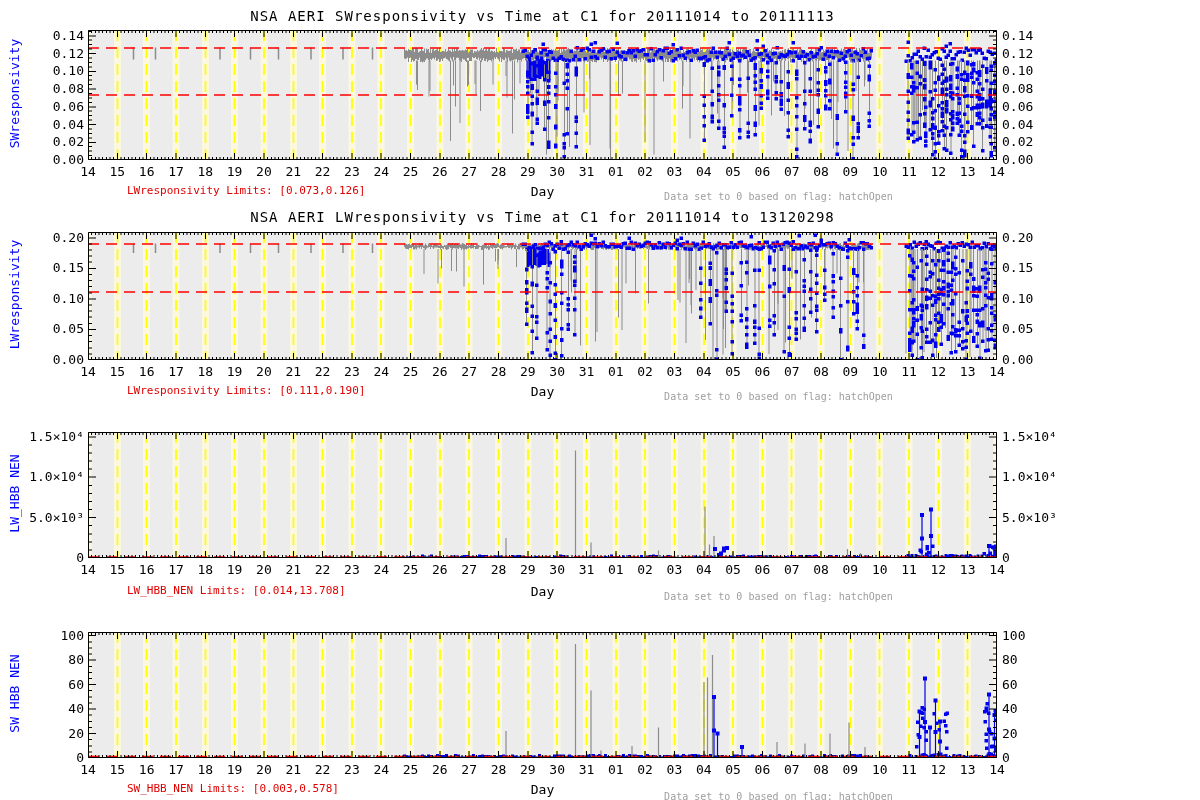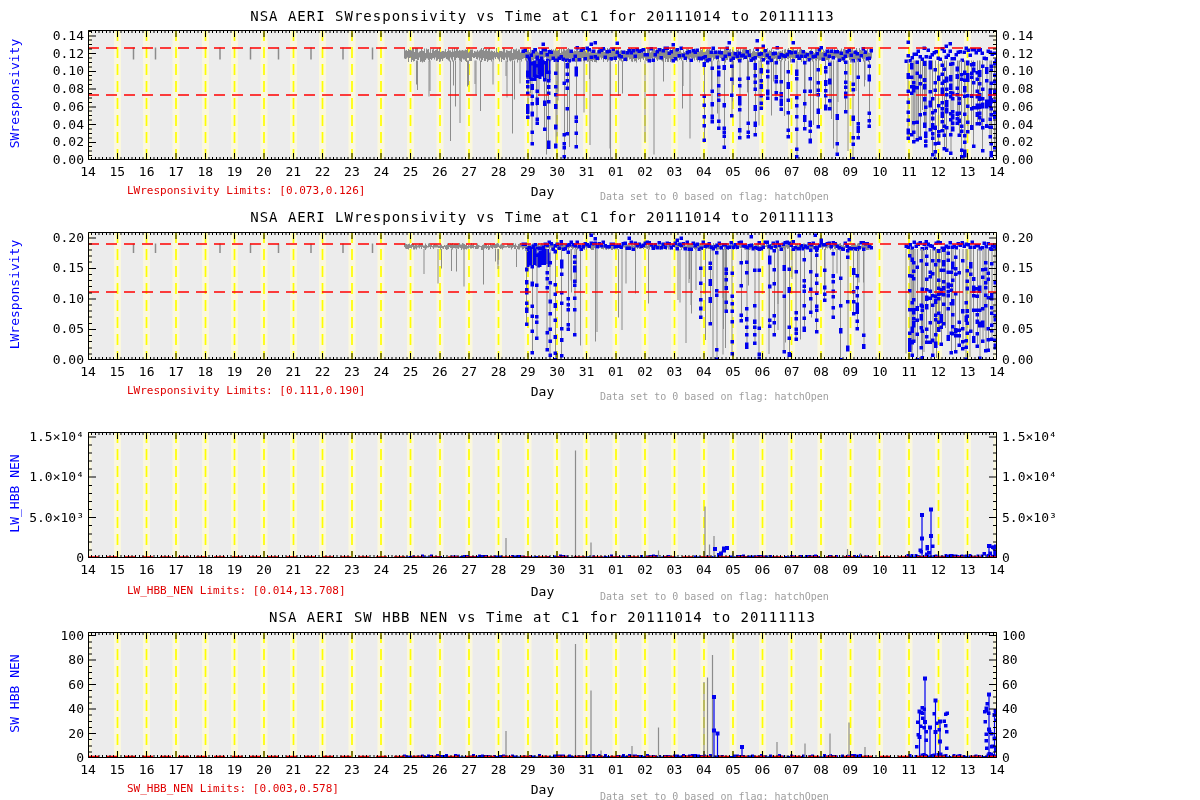--- a/index.html
+++ b/index.html
@@ -8,21 +8,21 @@
   .plot-section{position:absolute;left:0;top:0;width:1058px;height:800px;pointer-events:none;}
   .plot-title{position:absolute;text-align:center;font-size:14px;letter-spacing:1px;color:#000;white-space:nowrap;}
   .plot-svg{position:absolute;display:block;}
   .y-axis-label{position:absolute;width:200px;text-align:center;transform:rotate(-90deg);
     font-size:13px;color:#0000ff;white-space:nowrap;}
   .ytick{position:absolute;font-size:13px;color:#000;white-space:nowrap;}
   .ytick.left{text-align:right;}
   .xtick{position:absolute;font-size:13px;color:#000;text-align:center;width:30px;}
   .x-axis-label{position:absolute;font-size:13px;color:#000;text-align:center;width:60px;}
   .limits-text{position:absolute;font-size:11px;color:#e00000;white-space:nowrap;}
-  .flag-text{position:absolute;font-size:10px;color:#9e9e9e;text-align:left;white-space:nowrap;}
+  .flag-text{position:absolute;font-size:10px;color:#9e9e9e;text-align:center;white-space:nowrap;}
 </style>
 </head>
 <body>
 
 <div id="stage">
 
   <section class="plot-section">
     <div class="plot-title" style="left: 88px; width: 909px; top: 8px;">NSA AERI SWresponsivity vs Time at C1 for 20111014 to 20111113</div>
     <div class="y-axis-label" style="left: -86px; top: 86px; color: rgb(0, 0, 255);">SWresponsivity</div>
     <svg class="plot-svg" width="909" height="130" viewBox="0 0 909 130" style="left: 88px; top: 30px;">
@@ -96,21 +96,21 @@
       <span class="xtick" style="left: 806.065px; top: 164px;">08</span>
       <span class="xtick" style="left: 835.387px; top: 164px;">09</span>
       <span class="xtick" style="left: 864.71px; top: 164px;">10</span>
       <span class="xtick" style="left: 894.032px; top: 164px;">11</span>
       <span class="xtick" style="left: 923.355px; top: 164px;">12</span>
       <span class="xtick" style="left: 952.677px; top: 164px;">13</span>
       <span class="xtick" style="left: 982px; top: 164px;">14</span>
     </section>
 
   <section class="plot-section">
-    <div class="plot-title" style="left: 88px; width: 909px; top: 209px;">NSA AERI LWresponsivity vs Time at C1 for 20111014 to 20111113</div>
+    <div class="plot-title" style="left: 88px; width: 909px; top: 209px;">NSA AERI LWresponsivity vs Time at C1 for 20111014 to 13120298</div>
     <div class="y-axis-label" style="left: -86px; top: 287px; color: rgb(0, 0, 255);">LWresponsivity</div>
     <svg class="plot-svg" width="909" height="128" viewBox="0 0 909 128" style="left: 88px; top: 232px;">
         <path d="M0,0H909V128H0Z" fill="#ececec"></path>
         <path d="M-3.5,0h7v128h-7ZM26,0h7v128h-7ZM55,0h7v128h-7ZM84.5,0h7v128h-7ZM114,0h7v128h-7ZM143,0h7v128h-7ZM172.5,0h7v128h-7ZM202,0h7v128h-7ZM231,0h7v128h-7ZM260.5,0h7v128h-7ZM289.5,0h7v128h-7ZM319,0h7v128h-7ZM348.5,0h7v128h-7ZM377.5,0h7v128h-7ZM407,0h7v128h-7ZM436.5,0h7v128h-7ZM465.5,0h7v128h-7ZM495,0h7v128h-7ZM524.5,0h7v128h-7ZM553.5,0h7v128h-7ZM583,0h7v128h-7ZM612.5,0h7v128h-7ZM641.5,0h7v128h-7ZM671,0h7v128h-7ZM700,0h7v128h-7ZM729.5,0h7v128h-7ZM759,0h7v128h-7ZM788,0h7v128h-7ZM817.5,0h7v128h-7ZM847,0h7v128h-7ZM876,0h7v128h-7ZM905.5,0h7v128h-7Z" fill="#fbf8dd"></path>
         <path d="M0,0V128M29.5,0V128M58.5,0V128M88,0V128M117.5,0V128M146.5,0V128M176,0V128M205.5,0V128M234.5,0V128M264,0V128M293,0V128M322.5,0V128M352,0V128M381,0V128M410.5,0V128M440,0V128M469,0V128M498.5,0V128M528,0V128M557,0V128M586.5,0V128M616,0V128M645,0V128M674.5,0V128M703.5,0V128M733,0V128M762.5,0V128M791.5,0V128M821,0V128M850.5,0V128M879.5,0V128M909,0V128" fill="none" stroke="#ffff00" stroke-width="1.7" stroke-dasharray="11 6"></path>
         <path d="M45.5,11.5V21M67.5,11.5V21M132,11.5V21M162.5,11.5V21M190.5,11.5V21M223,11.5V21M255,11.5V21M284.5,11.5V21" fill="none" stroke="#8c8c8c" stroke-width="1.5"></path>
         <path d="M316.5,11.5V15M317.5,11.5V16.5M318.5,12V17M319.5,12.5V17M320.5,12V17.5M321.5,11.5V16M322.5,13V16M323.5,12V16.5M324.5,11.5V15M325.5,12V17.5M326.5,13.5V17.5M327.5,12.5V16.5M328.5,13V17.5M329.5,13.5V15.5M330.5,13V15.5M331.5,11.5V16.5M332.5,12V15M333.5,11.5V17M334.5,12V15M335.5,13.5V16M336.5,13.5V16.5M337.5,11.5V18M338.5,13V16.5M339.5,14V15.5M340.5,11.5V15.5M341.5,11V15M342.5,13V17M343.5,12.5V15M344.5,14V15.5M345.5,13V17M346.5,12V15.5M347.5,12.5V15.5M348.5,12.5V15.5M349.5,13V15.5M350.5,13.5V16M351.5,13.5V16M352.5,13V17.5M353.5,12.5V16M354.5,14V16.5M355.5,14V17M356.5,13V15M357.5,13.5V17M358.5,13V18M359.5,11.5V17.5M360.5,11.5V17M361.5,13V15M362.5,11.5V16M363.5,12V16.5M364.5,11V17.5M365.5,13V16M366.5,12V16M367.5,12V16.5M368.5,12V16.5M369.5,12V16.5M370.5,13V17M371.5,11V15.5M372.5,12.5V16M373.5,12.5V18M374.5,11V16.5M375.5,11.5V17.5M376.5,12V17.5M377.5,13V17M378.5,12.5V17.5M379.5,14V16.5M380.5,13V16.5M381.5,13.5V15.5M382.5,13V16.5M383.5,11V16.5M384.5,13V16M385.5,11.5V16.5M386.5,14V15M387.5,14V17M388.5,13V17M389.5,11.5V17M390.5,13V16.5M391.5,13.5V15M392.5,14V15M393.5,14V18M394.5,13V18M395.5,12.5V17.5M396.5,13V16.5M397.5,11.5V16M398.5,12V17M399.5,14V16M400.5,13V18M401.5,14V17.5M402.5,11.5V15.5M403.5,13V16M404.5,12.5V17M405.5,12V15.5M406.5,12.5V16M407.5,12V16.5M408.5,11.5V16M409.5,11V15.5M410.5,11.5V15M411.5,13.5V16M412.5,12.5V17M413.5,11.5V16.5M414.5,13V17.5M415.5,13V16M416.5,13.5V15.5M417.5,14V15.5M418.5,14V15.5M419.5,11.5V15M420.5,12V16M421.5,12V16M422.5,12.5V15.5M423.5,12.5V17.5M424.5,12V16M425.5,11V15M426.5,13V17M427.5,11.5V17M428.5,13.5V15M429.5,14V17M430.5,12V17.5M431.5,11.5V17.5M432.5,11V15.5M433.5,13V15.5M434.5,13V17.5M435.5,13.5V17M436.5,13V16M437.5,13V17M438.5,12.5V17.5M439.5,13.5V16.5M440.5,12V16.5M441.5,12.5V16M442.5,13V17.5M443.5,13.5V17.5M444.5,11.5V16M445.5,12.5V17.5M446.5,11.5V17.5M447.5,11V17.5M448.5,11.5V15M449.5,11.5V16M450.5,11.5V17M451.5,13.5V18M452.5,13V16.5M453.5,11V16M454.5,11.5V15.5M455.5,14V16.5M456.5,14V16.5M457.5,12.5V17M458.5,12V16.5M459.5,12.5V16M460.5,12.5V16M461.5,13V17M462.5,13V15.5M463.5,12.5V18M464.5,12.5V17.5M465.5,11.5V17.5M466.5,13.5V17.5M467.5,11.5V15.5M468.5,13.5V16M469.5,12V17M470.5,11.5V16.5M471.5,12.5V15.5M472.5,11.5V17.5M473.5,11.5V17M474.5,13V17M475.5,11V15.5M476.5,11V15M477.5,12.5V15M478.5,13V17.5M479.5,13V16.5M480.5,13.5V17M481.5,11.5V16M482.5,12.5V15M483.5,13V16M484.5,12V17.5M485.5,11.5V16.5M486.5,12V15.5M487.5,11.5V17M488.5,13.5V16.5M489.5,14V17.5M490.5,13.5V15.5M491.5,14V15M492.5,13V18M493.5,13.5V15M494.5,11V18M495.5,12.5V17.5M496.5,12V18M497.5,12V15.5M498.5,11.5V17.5M499.5,12V15.5M500.5,12V15.5M501.5,13.5V15M502.5,12.5V17M503.5,13V18M504.5,13V18M505.5,12.5V18M506.5,13.5V16M507.5,11.5V18M508.5,13.5V16M509.5,13V15M510.5,13V16M511.5,11.5V16M512.5,12V15M513.5,11.5V17M514.5,14V17M515.5,13V17.5M516.5,13.5V16M517.5,13.5V17.5M518.5,12.5V18M519.5,13V16.5M520.5,13V17.5M521.5,13.5V17M522.5,12V15.5M523.5,14V18M524.5,13V18M525.5,14V17M526.5,11V17.5M527.5,13.5V16.5M528.5,13.5V15.5M529.5,11.5V17.5M530.5,13V15.5M531.5,11.5V15M532.5,11V16M533.5,14V17M534.5,11V17M535.5,13V15.5M536.5,14V15.5M537.5,11.5V17.5M538.5,12V16.5M539.5,12.5V17.5M540.5,13V15.5M541.5,13V16.5M542.5,13.5V16.5M543.5,11V16.5M544.5,12.5V16.5M545.5,13.5V15M546.5,13V17M547.5,12.5V17.5M548.5,13.5V15M549.5,11.5V17M550.5,13.5V15.5M551.5,12V17M552.5,11V17M553.5,13V16.5M554.5,13V15.5M555.5,12V17M556.5,12.5V16M557.5,12.5V16M558.5,13V16.5M559.5,13.5V17M560.5,11V16.5M561.5,13.5V17.5M562.5,12V15M563.5,13V16M564.5,14V16.5M565.5,12.5V17M566.5,11V17.5M567.5,11.5V16.5M568.5,12.5V15.5M569.5,13V16.5M570.5,12.5V17M571.5,13V17.5M572.5,13.5V18M573.5,11V16.5M574.5,13V15.5M575.5,14V16.5M576.5,13V15.5M577.5,13V17.5M578.5,12V18M579.5,13.5V15.5M580.5,14V17.5M581.5,12.5V15M582.5,13V18M583.5,13.5V17M584.5,12V17.5M585.5,14V15M586.5,13.5V15.5M587.5,12V15.5M588.5,12V17M589.5,11.5V16M590.5,11.5V15M591.5,13V15M592.5,13.5V16M593.5,11.5V18M594.5,12V16M595.5,13.5V17M596.5,12V17M597.5,13.5V16.5M598.5,13.5V17.5M599.5,12.5V16M600.5,12V17M601.5,11.5V18M602.5,12V16M603.5,11.5V18M604.5,13V15.5M605.5,13.5V16M606.5,13.5V17M607.5,11V18M608.5,13.5V17M609.5,13V16M610.5,12.5V15.5M611.5,11V16.5M612.5,12V18M613.5,12.5V17M614.5,12V15.5M615.5,13.5V16.5M616.5,13V16M617.5,12V18M618.5,12.5V17M619.5,13V16.5M620.5,12V17M621.5,12V16.5M622.5,14V17M623.5,12.5V17M624.5,13V16M625.5,11V16M626.5,12.5V15.5M627.5,11.5V16M628.5,13.5V18M629.5,12.5V17.5M630.5,12V17.5M631.5,12V17M632.5,12.5V18M633.5,14V15M634.5,12V18M635.5,13V15M636.5,12V17.5M637.5,12.5V15.5M638.5,13V16M639.5,11V16.5M640.5,11.5V18M641.5,13V17M642.5,12.5V17M643.5,13V15.5M644.5,11.5V16.5M645.5,12.5V18M646.5,13.5V15M647.5,11.5V16M648.5,11.5V17.5M649.5,12.5V16.5M650.5,13.5V16M651.5,11V15.5M652.5,13V16M653.5,12.5V16.5M654.5,11.5V15.5M655.5,12.5V16M656.5,14V17.5M657.5,11.5V17.5M658.5,11.5V15.5M659.5,13.5V17.5M660.5,12V16.5M661.5,12.5V18M662.5,12V17.5M663.5,13.5V16.5M664.5,11V17M665.5,12V18M666.5,13.5V15M667.5,12.5V17M668.5,11.5V17M669.5,12.5V15.5M670.5,11.5V17M671.5,14V16M672.5,13.5V15.5M673.5,13V17M674.5,12.5V16.5M675.5,11.5V15.5M676.5,12V15.5M677.5,13.5V15M678.5,11.5V15M679.5,13V17M680.5,11.5V17M681.5,13V17M682.5,12V15.5M683.5,11.5V16M684.5,12V17.5M685.5,13.5V15M686.5,14V15M687.5,13V17.5M688.5,11.5V17M689.5,13.5V17.5M690.5,11.5V15.5M691.5,11.5V16M692.5,13.5V17.5M693.5,14V18M694.5,12.5V15.5M695.5,12.5V16.5M696.5,12V17.5M697.5,13V18M698.5,13V15.5M699.5,12.5V17M700.5,13V16.5M701.5,12V17M702.5,11.5V15M703.5,14V16M704.5,11.5V16M705.5,14V15M706.5,14V16M707.5,11.5V17M708.5,12V17M709.5,11.5V15.5M710.5,13.5V17.5M711.5,11V17M712.5,12.5V16.5M713.5,13.5V17.5M714.5,13V16M715.5,11.5V15.5M716.5,11.5V16.5M717.5,12V17M718.5,14V16M719.5,12.5V17M720.5,11V15M721.5,12.5V16.5M722.5,13V17.5M723.5,11V17M724.5,12V16.5M725.5,13V17M726.5,14V15.5M727.5,12V18M728.5,12V16M729.5,14V17M730.5,11V18M731.5,11.5V15.5M732.5,12V15M733.5,12V15.5M734.5,12.5V17.5M735.5,12V15.5M736.5,13V15M737.5,13V18M738.5,11.5V16M739.5,12.5V16.5M740.5,14V15.5M741.5,12.5V16M742.5,12.5V18M743.5,13V16.5M744.5,14V15.5M745.5,12.5V15M746.5,13V17M747.5,11V17.5M748.5,14V16M749.5,11.5V16.5M750.5,12.5V18M751.5,11.5V16M752.5,11V16.5M753.5,13V17.5M754.5,13.5V18M755.5,12.5V17.5M756.5,14V17.5M757.5,12.5V15.5M758.5,13.5V16M759.5,12V16.5M760.5,13V16M761.5,14V15M762.5,14V17.5M763.5,13V15.5M764.5,12.5V17M765.5,11.5V16M766.5,11.5V16M767.5,11.5V16.5M768.5,13.5V15.5M769.5,11.5V16M770.5,11V17.5M771.5,11V16M772.5,14V16.5M773.5,13.5V16.5M774.5,12V17M775.5,13.5V18M776.5,12.5V16.5M777.5,11.5V16.5M778.5,13V18M779.5,14V18M780.5,13.5V18M781.5,13V16M782.5,14V17.5M783.5,12V16.5" fill="none" stroke="#8c8c8c" stroke-width="1"></path>
         <path d="M410.5,17V27.5M336,17V42M376,17V54.5M353.5,17V36.5M350,17V51.5M395.5,17V52.5M428.5,17V35M410,17V37M410,17V32.5M363.5,17V39M407.5,17V29.5M368.5,17V39.5" fill="none" stroke="#8c8c8c" stroke-width="1"></path>
         <path d="M723.5,17V85.5M690,17V72M603,17V73M538,17V51.5M749,17V41.5M660.5,17V53.5M483.5,17V60.5M775.5,17V50.5M608,17V58M560.5,17V71.5M590,17V68M617.5,17V90M635,17V66M603.5,17V81.5M704,17V47M601.5,17V47M592,17V70.5M530.5,17V85.5M601,17V51M737,17V58.5M771,17V50.5M636,17V78M483,17V48.5M547.5,17V61.5M488.5,17V51M686.5,17V77" fill="none" stroke="#8c8c8c" stroke-width="1"></path>
         <path d="M534,17V98M697.5,17V110.5M492.5,17V113.5M635,17V122.5M625,17V127M507.5,17V109.5M690,17V98M617.5,17V108M681,17V122M712.5,17V107.5M635.5,17V97M509,17V100M598,17V111M637.5,17V116" fill="none" stroke="#8c8c8c" stroke-width="1"></path>
@@ -233,21 +233,20 @@
       <span class="xtick" style="left: 806.065px; top: 562px;">08</span>
       <span class="xtick" style="left: 835.387px; top: 562px;">09</span>
       <span class="xtick" style="left: 864.71px; top: 562px;">10</span>
       <span class="xtick" style="left: 894.032px; top: 562px;">11</span>
       <span class="xtick" style="left: 923.355px; top: 562px;">12</span>
       <span class="xtick" style="left: 952.677px; top: 562px;">13</span>
       <span class="xtick" style="left: 982px; top: 562px;">14</span>
     </section>
 
   <section class="plot-section">
-    <div class="plot-title" style="left: 88px; width: 909px; top: 609px;">NSA AERI SW HBB NEN vs Time at C1 for 20111014 to 20111113</div>
     <div class="y-axis-label" style="left: -86px; top: 686px; color: rgb(0, 0, 255);">SW HBB NEN</div>
     <svg class="plot-svg" width="909" height="126" viewBox="0 0 909 126" style="left: 88px; top: 632px;">
         <path d="M0,0H909V126H0Z" fill="#ececec"></path>
         <path d="M-3.5,0h7v126h-7ZM26,0h7v126h-7ZM55,0h7v126h-7ZM84.5,0h7v126h-7ZM114,0h7v126h-7ZM143,0h7v126h-7ZM172.5,0h7v126h-7ZM202,0h7v126h-7ZM231,0h7v126h-7ZM260.5,0h7v126h-7ZM289.5,0h7v126h-7ZM319,0h7v126h-7ZM348.5,0h7v126h-7ZM377.5,0h7v126h-7ZM407,0h7v126h-7ZM436.5,0h7v126h-7ZM465.5,0h7v126h-7ZM495,0h7v126h-7ZM524.5,0h7v126h-7ZM553.5,0h7v126h-7ZM583,0h7v126h-7ZM612.5,0h7v126h-7ZM641.5,0h7v126h-7ZM671,0h7v126h-7ZM700,0h7v126h-7ZM729.5,0h7v126h-7ZM759,0h7v126h-7ZM788,0h7v126h-7ZM817.5,0h7v126h-7ZM847,0h7v126h-7ZM876,0h7v126h-7ZM905.5,0h7v126h-7Z" fill="#fbf8dd"></path>
         <path d="M0,0V126M29.5,0V126M58.5,0V126M88,0V126M117.5,0V126M146.5,0V126M176,0V126M205.5,0V126M234.5,0V126M264,0V126M293,0V126M322.5,0V126M352,0V126M381,0V126M410.5,0V126M440,0V126M469,0V126M498.5,0V126M528,0V126M557,0V126M586.5,0V126M616,0V126M645,0V126M674.5,0V126M703.5,0V126M733,0V126M762.5,0V126M791.5,0V126M821,0V126M850.5,0V126M879.5,0V126M909,0V126" fill="none" stroke="#ffff00" stroke-width="1.7" stroke-dasharray="11 6"></path>
         <path d="M316.5,126V124.5M318.5,126V123M320.5,126V125M322.5,126V125M324.5,126V124M326.5,126V124M328.5,126V123.5M330.5,126V124.5M332.5,126V125M334.5,126V124.5M336.5,126V123M338.5,126V125.5M340.5,126V123.5M342.5,126V124.5M344.5,126V124.5M346.5,126V123.5M348.5,126V123.5M350.5,126V124M352.5,126V124M354.5,126V123.5M356.5,126V124.5M358.5,126V124.5M360.5,126V124M362.5,126V124.5M364.5,126V124.5M366.5,126V124M368.5,126V123M370.5,126V123.5M372.5,126V125M374.5,126V123.5M376.5,126V125M378.5,126V124.5M380.5,126V124M382.5,126V125M384.5,126V123.5M386.5,126V123.5M388.5,126V124.5M390.5,126V123M392.5,126V123.5M394.5,126V124.5M396.5,126V124.5M398.5,126V123.5M400.5,126V123M402.5,126V123.5M404.5,126V124M406.5,126V125M408.5,126V124.5M410.5,126V123M412.5,126V123.5M414.5,126V124M416.5,126V124M418.5,126V125M420.5,126V124.5M422.5,126V124M424.5,126V123M426.5,126V124.5M428.5,126V124.5M430.5,126V124.5M432.5,126V123M434.5,126V123.5M436.5,126V123.5M438.5,126V123.5M440.5,126V124M442.5,126V124M444.5,126V125M446.5,126V125.5M448.5,126V124.5M450.5,126V123M452.5,126V124.5M454.5,126V125M456.5,126V123.5M458.5,126V125M460.5,126V125M462.5,126V124M464.5,126V124.5M466.5,126V123M468.5,126V125M470.5,126V125.5M472.5,126V123M474.5,126V124M476.5,126V124.5M478.5,126V124.5M480.5,126V124M482.5,126V123M484.5,126V125M486.5,126V123.5M488.5,126V124M490.5,126V123M492.5,126V123.5M494.5,126V123.5M496.5,126V125M498.5,126V125M500.5,126V124.5M502.5,126V125M504.5,126V125.5M506.5,126V123M508.5,126V125.5M510.5,126V125M512.5,126V124M514.5,126V123.5M516.5,126V124.5M518.5,126V124.5M520.5,126V125.5M522.5,126V124M524.5,126V125M526.5,126V124M528.5,126V125M530.5,126V124.5M532.5,126V123.5M534.5,126V125M536.5,126V123M538.5,126V123.5M540.5,126V124.5M542.5,126V124M544.5,126V123.5M546.5,126V123M548.5,126V123M550.5,126V123.5M552.5,126V124.5M554.5,126V123.5M556.5,126V124M558.5,126V123M560.5,126V125M562.5,126V125M564.5,126V125.5M566.5,126V124M568.5,126V123.5M570.5,126V124M572.5,126V123M574.5,126V124.5M576.5,126V125M578.5,126V124M580.5,126V123.5M582.5,126V123.5M584.5,126V123.5M586.5,126V125M588.5,126V125.5M590.5,126V124M592.5,126V124.5M594.5,126V124M596.5,126V125M598.5,126V123.5M600.5,126V123.5M602.5,126V123.5M604.5,126V124M606.5,126V125M608.5,126V124M610.5,126V123M612.5,126V124M614.5,126V125M616.5,126V124.5M618.5,126V123M620.5,126V123.5M622.5,126V123M624.5,126V123.5M626.5,126V125.5M628.5,126V123M630.5,126V123.5M632.5,126V123.5M634.5,126V124.5M636.5,126V124M638.5,126V125M640.5,126V124M642.5,126V124M644.5,126V124M646.5,126V124.5M648.5,126V125M650.5,126V125M652.5,126V124M654.5,126V124M656.5,126V123M658.5,126V123.5M660.5,126V123M662.5,126V123.5M664.5,126V123M666.5,126V123.5M668.5,126V124.5M670.5,126V123.5M672.5,126V124.5M674.5,126V125.5M676.5,126V123M678.5,126V123M680.5,126V124M682.5,126V123M684.5,126V123.5M686.5,126V124.5M688.5,126V124.5M690.5,126V123.5M692.5,126V124M694.5,126V124M696.5,126V123M698.5,126V123.5M700.5,126V124.5M702.5,126V124M704.5,126V124M706.5,126V124.5M708.5,126V124M710.5,126V124.5M712.5,126V124.5M714.5,126V124.5M716.5,126V123.5M718.5,126V124M720.5,126V123.5M722.5,126V124.5M724.5,126V123M726.5,126V123.5M728.5,126V124M730.5,126V123.5M732.5,126V124M734.5,126V125M736.5,126V123M738.5,126V124.5M740.5,126V124.5M742.5,126V125.5M744.5,126V124.5M746.5,126V125M748.5,126V123M750.5,126V125M752.5,126V123M754.5,126V124M756.5,126V124.5M758.5,126V123.5M760.5,126V123.5M762.5,126V125M764.5,126V124.5M766.5,126V124M768.5,126V125M770.5,126V123M772.5,126V125M774.5,126V125M776.5,126V124.5M778.5,126V124M780.5,126V125M782.5,126V123.5" fill="none" stroke="#8c8c8c" stroke-width="1.5"></path>
         <path d="M316.5,126V122.5M319.5,126V123.5M322.5,126V123.5M325.5,126V124M328.5,126V124.5M331.5,126V123.5M334.5,126V122.5M337.5,126V124M340.5,126V122.5M343.5,126V123M346.5,126V124M349.5,126V122M352.5,126V123M355.5,126V123M358.5,126V122M361.5,126V124M364.5,126V125M367.5,126V122M370.5,126V122.5M373.5,126V124.5M376.5,126V124.5M379.5,126V125M382.5,126V123.5M385.5,126V122M388.5,126V124.5M391.5,126V123M394.5,126V122.5M397.5,126V123M400.5,126V123M403.5,126V124.5M406.5,126V123M409.5,126V124M412.5,126V123M415.5,126V122.5M418.5,126V123.5M421.5,126V124M424.5,126V122.5M427.5,126V123.5M430.5,126V124.5M433.5,126V124M436.5,126V123.5M439.5,126V124M442.5,126V123M445.5,126V123.5M448.5,126V124.5M451.5,126V122M454.5,126V125M457.5,126V124M460.5,126V124M463.5,126V124.5M466.5,126V122.5M469.5,126V122.5M472.5,126V122.5M475.5,126V122.5M478.5,126V124.5M481.5,126V122.5M484.5,126V124M487.5,126V124.5M490.5,126V123.5M493.5,126V123.5M496.5,126V123.5M499.5,126V122.5M502.5,126V122M505.5,126V122M508.5,126V123.5M511.5,126V122M514.5,126V124M517.5,126V122M520.5,126V124M523.5,126V125M526.5,126V124M529.5,126V123M532.5,126V123.5M535.5,126V122M538.5,126V124M541.5,126V122M544.5,126V122.5M547.5,126V122.5M550.5,126V123M553.5,126V123M556.5,126V124M559.5,126V122M562.5,126V123.5M565.5,126V123M568.5,126V124M571.5,126V123M574.5,126V124.5M577.5,126V123M580.5,126V123M583.5,126V124M586.5,126V122.5M589.5,126V122.5M592.5,126V123.5M595.5,126V122M598.5,126V123.5M601.5,126V122.5M604.5,126V122M607.5,126V122M610.5,126V122.5M613.5,126V123M616.5,126V122.5M619.5,126V124M622.5,126V122M625.5,126V124.5M628.5,126V124M631.5,126V123.5M634.5,126V123M637.5,126V124.5M640.5,126V124.5M643.5,126V124M646.5,126V122.5M649.5,126V122.5M652.5,126V123M655.5,126V123M658.5,126V124.5M661.5,126V123.5M664.5,126V122.5M667.5,126V124M670.5,126V124.5M673.5,126V122M676.5,126V123.5M679.5,126V124.5M682.5,126V122.5M685.5,126V124M688.5,126V125M691.5,126V122M694.5,126V123.5M697.5,126V125M700.5,126V124M703.5,126V122.5M706.5,126V123.5M709.5,126V124M712.5,126V124M715.5,126V122.5M718.5,126V125M721.5,126V123.5M724.5,126V122.5M727.5,126V124M730.5,126V124.5M733.5,126V124.5M736.5,126V122M739.5,126V123.5M742.5,126V122M745.5,126V123M748.5,126V123.5M751.5,126V125M754.5,126V122.5M757.5,126V124.5M760.5,126V122.5M763.5,126V122M766.5,126V122M769.5,126V122.5M772.5,126V122M775.5,126V125M778.5,126V123.5M781.5,126V124" fill="none" stroke="#0000ee" stroke-width="3"></path>
         <path d="M418,126V99M487.5,126V12M503,126V58.5M513,126V118.5M544,126V114M570.5,126V95.5M616,126V50M619.5,126V45.5M624.5,126V23M689,126V110M717,126V111.5M742,126V101.5M761,126V90.5M777,126V115" fill="none" stroke="#8c8c8c" stroke-width="1.2"></path>
         <path d="M626,126V65M629.5,126V101.5M654,126V115M831.5,126V79.5M837,126V46.5M842,126V95.5M847.5,126V68.5M852,126V89.5M901,126V62.5M906.5,126V83" fill="none" stroke="#0000ee" stroke-width="1.2"></path>
         <path d="M624,63h4v4h-4ZM624,96.5h4v4h-4ZM627.5,99.5h4v4h-4ZM652,113h4v4h-4ZM829.5,77.5h4v4h-4ZM829.5,103h4v4h-4ZM835,44.5h4v4h-4ZM835,88h4v4h-4ZM840,93.5h4v4h-4ZM845.5,66.5h4v4h-4ZM845.5,98h4v4h-4ZM850,87.5h4v4h-4ZM850,107.5h4v4h-4ZM899,60.5h4v4h-4ZM899,95.5h4v4h-4ZM904.5,81h4v4h-4ZM904.5,104.5h4v4h-4Z" fill="#0000ee"></path>

